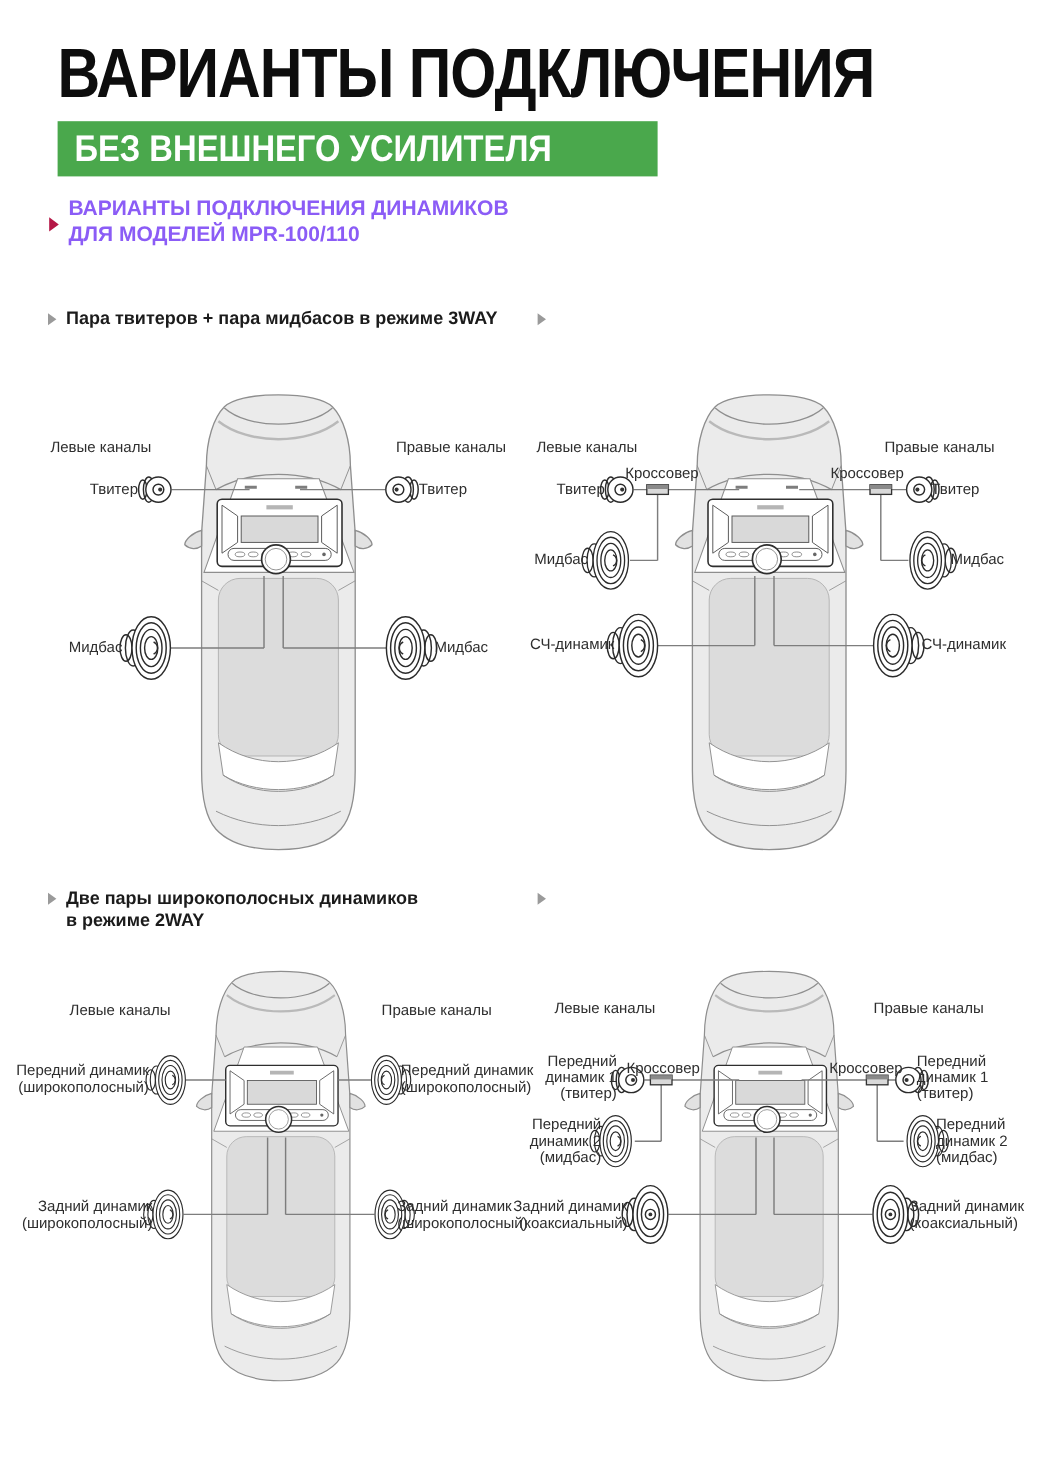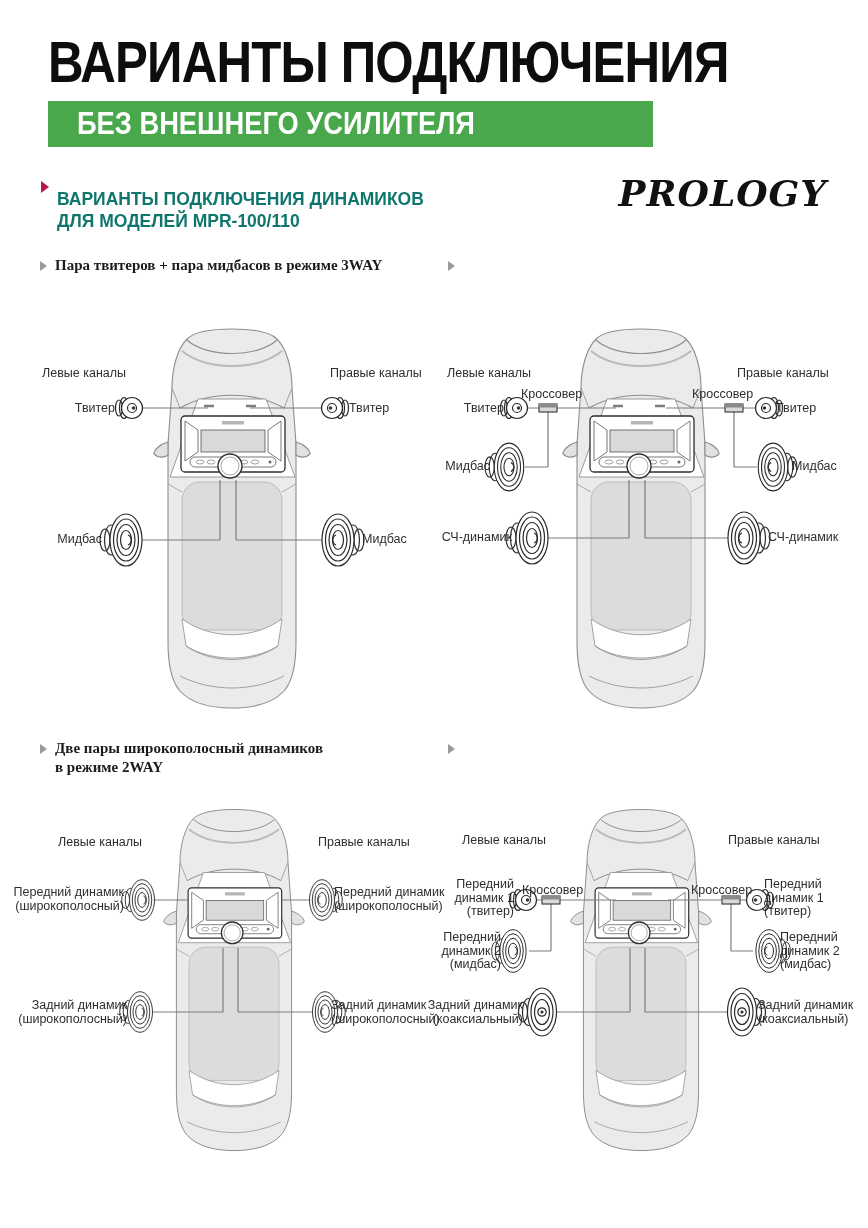--- a/index.html
+++ b/index.html
@@ -4,33 +4,33 @@
 <style>
   :root{
     --green:#4aa84c; --red:#b51746; --ink:#131313; --label:#2e2e2e;
     --line:#7d7d7d; --carstroke:#8e8e8e; --spk:#2b2b2b;
   }
   html,body{margin:0;padding:0;background:#fff;}
   .page{position:relative;width:868px;height:1228px;background:#fff;overflow:hidden;
         font-family:"Liberation Sans","DejaVu Sans",sans-serif;color:var(--ink);}
   .main-title{position:absolute;left:48px;top:28px;font-size:58px;font-weight:700;
         letter-spacing:-1px;white-space:nowrap;transform:scaleX(.85);transform-origin:left top;color:#0d0d0d;}
-  .band{position:absolute;left:48px;top:101px;width:590px;height:46px;background:var(--green);padding-left:15px;}
+  .band{position:absolute;left:48px;top:101px;width:500px;height:46px;background:var(--green);}
   .band span{display:inline-block;margin-left:14px;line-height:46px;font-size:31px;font-weight:700;
         color:#fff;white-space:nowrap;transform:scaleX(.88);transform-origin:left center;}
-  .section-head{position:absolute;left:57px;top:188px;font-size:17.5px;font-weight:700;
-        line-height:22px;white-space:pre-line;color:#0f766e;}
+  .section-head{position:absolute;left:57px;top:162px;font-size:17.5px;font-weight:700;
+        line-height:22px;white-space:pre-line;color:#8b5cf6;}
   .tri{position:absolute;width:0;height:0;}
   .tri.red{left:41px;top:181px;border-left:8px solid var(--red);
         border-top:6px solid transparent;border-bottom:6px solid transparent;}
   .tri.gray{border-left:7px solid #9a9a9a;border-top:5px solid transparent;border-bottom:5px solid transparent;}
   .brand{position:absolute;right:41px;top:172px;font-family:"DejaVu Serif","Liberation Serif",serif;
         font-style:italic;font-weight:700;font-size:36px;letter-spacing:1px;color:#111;white-space:nowrap;}
   .q-title{position:absolute;font-size:15px;font-weight:700;line-height:19px;
-        white-space:pre-line;color:#1b1b1b;font-family:Liberation Serif, serif;}
+        white-space:pre-line;color:#1b1b1b;}
   .lbl{position:absolute;font-size:12.5px;line-height:13.5px;color:var(--label);white-space:pre-line;}
   .lbl.r{text-align:right;}
   svg.canvas{position:absolute;left:0;top:0;}
 </style>
 </head>
 <body>
 
 <div class="page">
 
   <svg class="canvas" width="868" height="1228" viewBox="0 0 868 1228">
@@ -169,29 +169,28 @@
     </g>
   </svg>
 
   <div class="main-title">ВАРИАНТЫ ПОДКЛЮЧЕНИЯ</div>
   <div class="band">
     <span>БЕЗ ВНЕШНЕГО УСИЛИТЕЛЯ</span>
   </div>
   <span class="tri red"></span>
   <div class="section-head">ВАРИАНТЫ ПОДКЛЮЧЕНИЯ ДИНАМИКОВ
 ДЛЯ МОДЕЛЕЙ MPR-100/110</div>
-  <div class="brand">PROLOGY</div>
 
   <span class="tri gray" style="left:40px;top:261px;position:absolute"></span>
   <div class="q-title" style="left:55px;top:256px">Пара твитеров + пара мидбасов в режиме 3WAY</div>
 
   <span class="tri gray" style="left:448px;top:261px;position:absolute"></span>
 
   <span class="tri gray" style="left:40px;top:744px;position:absolute"></span>
-  <div class="q-title" style="left:55px;top:739px">Две пары широкополосный динамиков
+  <div class="q-title" style="left:55px;top:739px">Две пары широкополосных динамиков
 в режиме 2WAY</div>
 
   <span class="tri gray" style="left:448px;top:744px;position:absolute"></span>
 
   <div class="lbl" style="left:42px;top:367px">Левые каналы</div>
   <div class="lbl" style="left:330px;top:367px">Правые каналы</div>
   <div class="lbl r" style="left:35px;width:80px;top:402px">Твитер</div>
   <div class="lbl" style="left:349px;top:402px">Твитер</div>
   <div class="lbl r" style="left:22px;width:80px;top:533px">Мидбас</div>
   <div class="lbl" style="left:362px;top:533px">Мидбас</div>

